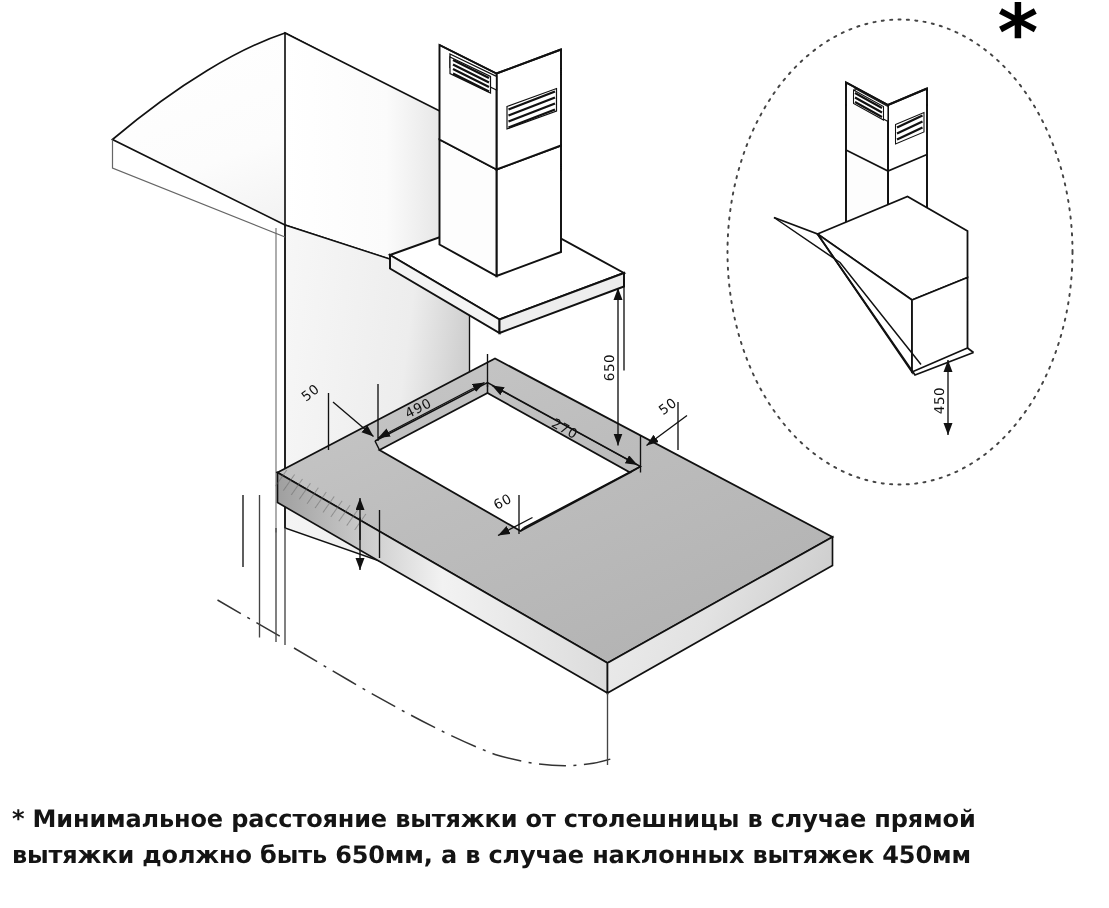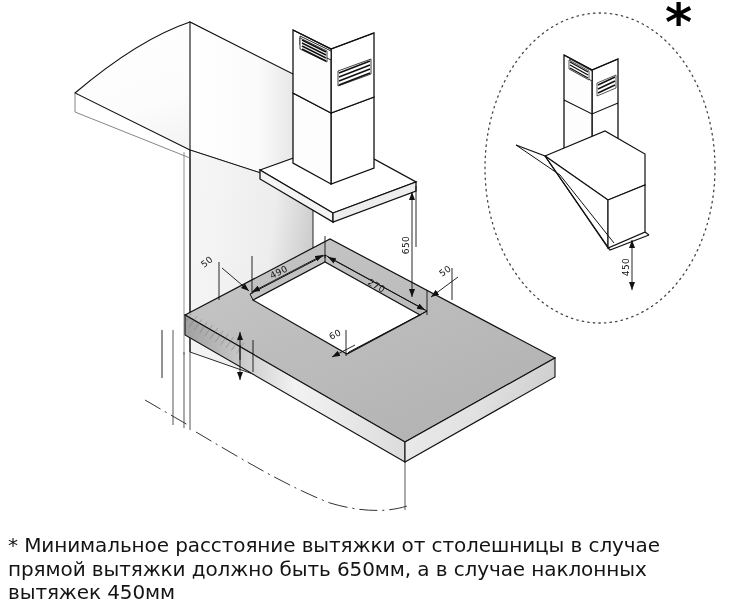--- a/index.html
+++ b/index.html
@@ -26,25 +26,26 @@
     display: block;
     width: 739px;
     height: 605px;
   }
   .caption-block {
     position: absolute;
     left: 8px;
     top: 534px;
     width: 726px;
     font-family: "DejaVu Sans", "Liberation Sans", sans-serif;
-    font-size: 20px;
+    font-size: 16px;
     line-height: 23.5px;
     letter-spacing: -0.1px;
     color: #141414;
     white-space: pre-line;
+    font-weight: bold;
   }
   text {
     font-family: "DejaVu Sans", "Liberation Sans", sans-serif;
     fill: #111111;
   }
   .dimtext {
     font-size: 9px;
     letter-spacing: 0.4px;
   }
   .asterisk-glyph {

